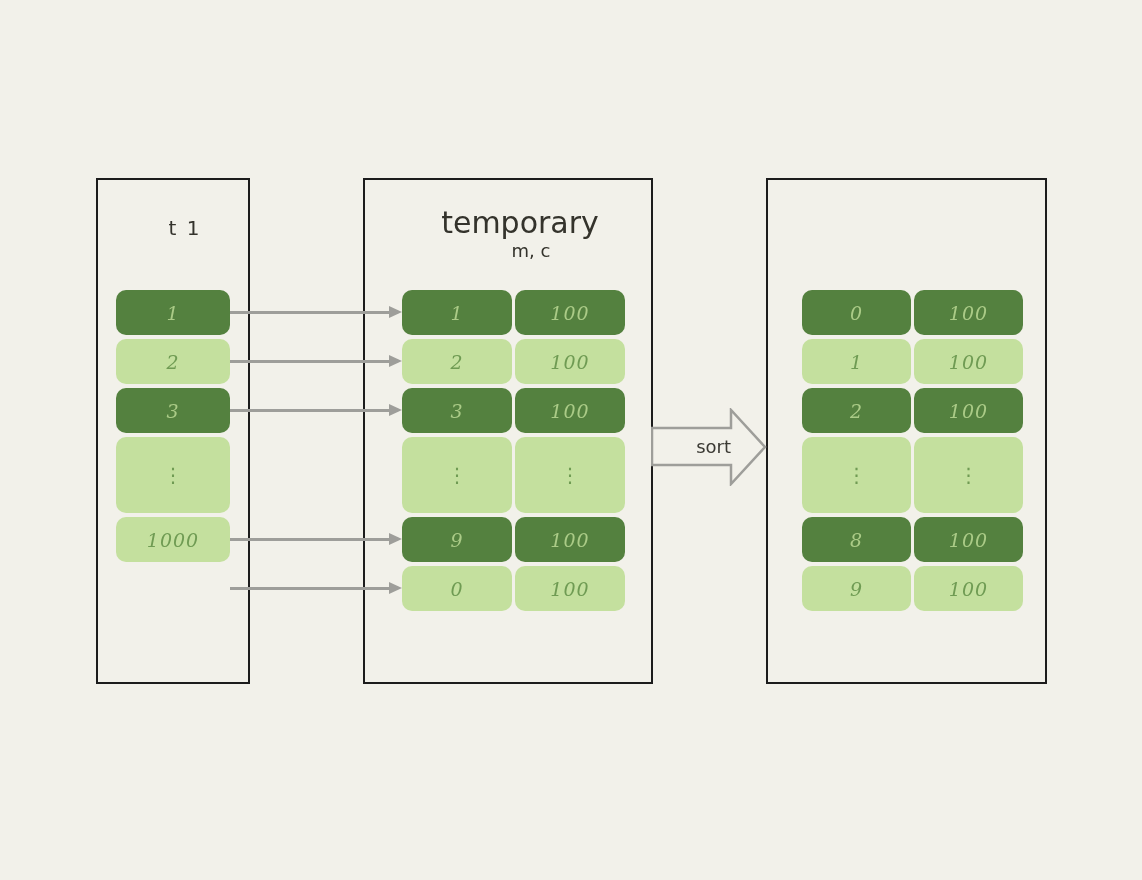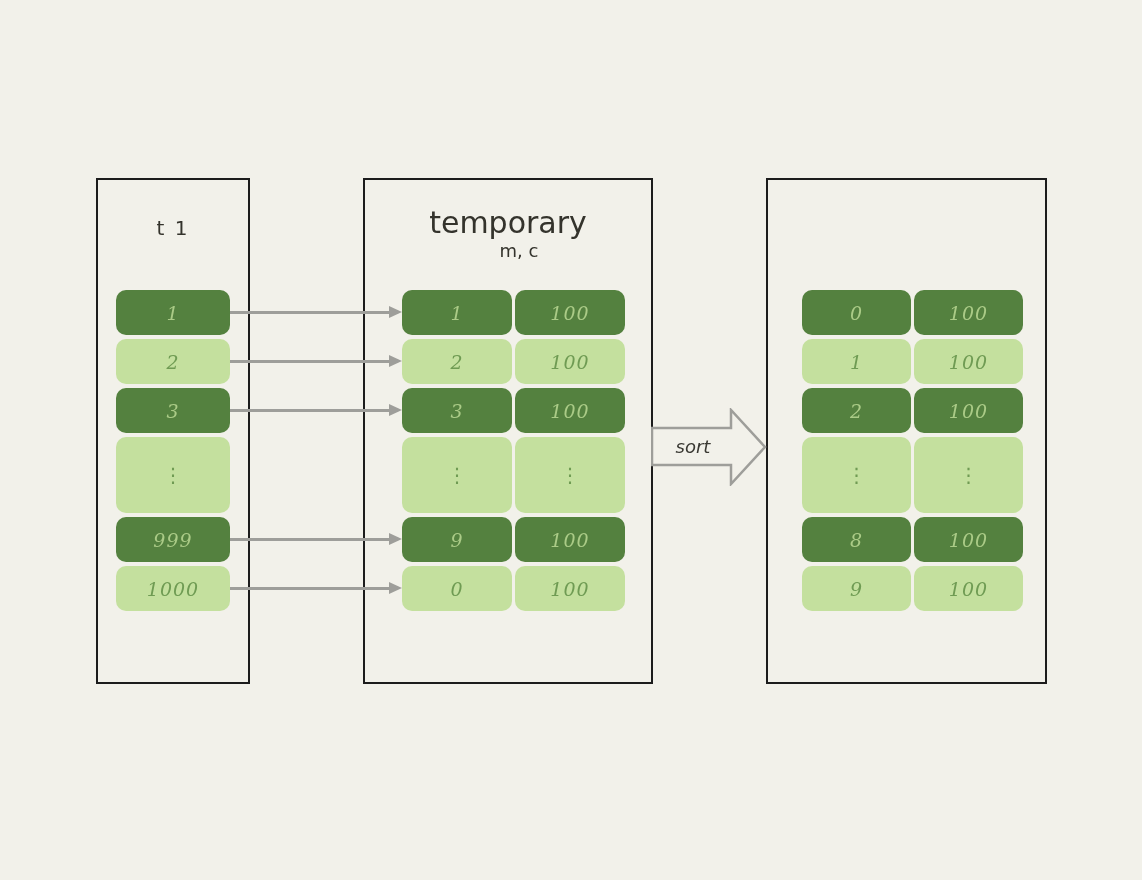--- a/index.html
+++ b/index.html
@@ -21,20 +21,21 @@
   }
   #box-t1   { left: 96px;  width: 150px; }
   #box-temp { left: 363px; width: 286px; }
   #box-sort { left: 766px; width: 277px; }
 
   .box-title {
     position: absolute; left: 0; width: 100%;
     text-align: center;
     color: #34332c;
     font-family: "DejaVu Sans", sans-serif;
+    padding-left: 12px;
   }
   #box-t1 .box-title   { top: 36px; font-size: 20px; letter-spacing: 2px; }
   #box-temp .title-1   { top: 25px; font-size: 30px; }
   #box-temp .title-2   { top: 60px; font-size: 18px; margin-left: 11px; }
   #box-sort .box-title { top: 25px; font-size: 19px; }
 
   .rows {
     position: absolute;
     display: flex; flex-direction: column; gap: 4px;
     top: 110px;
@@ -85,25 +86,24 @@
 
   #sort-arrow {
     position: absolute;
     left: 651px; top: 408px;
     width: 116px; height: 78px;
   }
   #sort-arrow-label {
     position: absolute;
     left: 655px; top: 436px;
     width: 76px;
-    text-align: center;
+    text-align: right;
     font-size: 18px;
     color: #3a3933;
     font-family: "DejaVu Sans", sans-serif;
-    font-style: italic;
   }
 </style>
 </head>
 <body>
 
 <div id="canvas">
 
   <div class="box" id="box-t1">
     <div class="box-title">t 1</div>
     <div class="rows">
@@ -111,23 +111,20 @@
         <div class="cell">1</div>
       </div>
       <div class="row light">
         <div class="cell">2</div>
       </div>
       <div class="row dark">
         <div class="cell">3</div>
       </div>
       <div class="row light dots-row">
         <div class="cell dots">⋮</div>
-      </div>
-      <div class="row dark">
-        <div class="cell">999</div>
       </div>
       <div class="row light">
         <div class="cell">1000</div>
       </div>
     </div>
   </div>
 
   <div class="box" id="box-temp">
     <div class="box-title title-1">temporary</div>
     <div class="box-title title-2">m, c</div>

